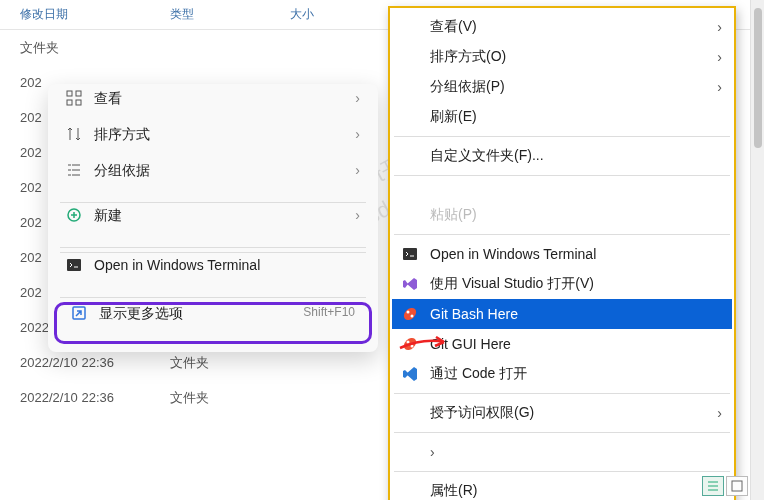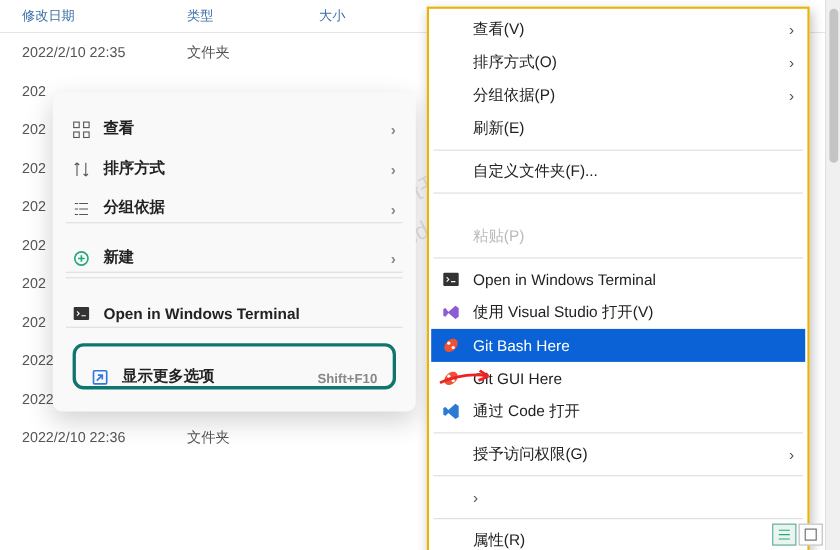--- a/index.html
+++ b/index.html
@@ -13,27 +13,27 @@
 .file-row { display: flex; height: 35px; align-items: center; padding: 0 20px; font-size: 13px; color: #666; }
 .file-row .col-date { color: #555; }
 .file-row .col-type { color: #555; }
 
 
 .menu1 {
   position: absolute; left: 48px; top: 84px; width: 330px;
   background: #f9f9f9; border-radius: 8px; box-shadow: 0 8px 24px rgba(0,0,0,.18);
   padding: 6px 4px; font-size: 14px; color: #222;
 }
-.menu1 .item { display: flex; align-items: flex-end; height: 36px; padding: 0 14px; border-radius: 6px; cursor: default; font-weight: bold; }
+.menu1 .item { display: flex; align-items: flex-start; height: 36px; padding: 0 14px; border-radius: 6px; cursor: default; }
 .menu1 .item .ic { width: 28px; display: flex; align-items: center; justify-content: flex-start; color: #444; }
 .menu1 .item .lbl { flex: 1; }
 .menu1 .item .hint { color: #888; font-size: 12px; }
 .menu1 .item .chev { color: #888; }
 .menu1 .sep { height: 1px; background: #ddd; margin: 4px 8px; }
-.menu1 .highlight { border: 3px solid #0f766e; border-radius: 10px; margin: 14px; }
+.menu1 .highlight { border: 3px solid #6d28d9; border-radius: 10px; margin: 2px; }
 
 
 .menu2 {
   position: absolute; left: 388px; top: 6px; width: 348px;
   background: #fff; border: 2px solid #eab308; box-shadow: 2px 4px 10px rgba(0,0,0,.25);
   padding: 4px 2px; font-size: 14px; color: #222;
 }
 .menu2 .item { display: flex; align-items: center; height: 30px; padding: 0 10px 0 10px; cursor: default; }
 .menu2 .item.selected { background: #0a62d6; color: #fff; }
 .menu2 .item .ic { width: 28px; display: flex; align-items: center; justify-content: flex-start; }
@@ -68,21 +68,20 @@
 </head>
 <body>
 
 <div class="file-header">
   <div class="col-date">修改日期</div>
   <div class="col-type">类型</div>
   <div class="col-size">大小</div>
 </div>
 <div>
   <div class="file-row">
-      <div class="col-date">2022/2/10 22:35</div>
       <div class="col-type">文件夹</div>
     </div>
   <div class="file-row">
       <div class="col-date">202</div>
     </div>
   <div class="file-row">
       <div class="col-date">202</div>
     </div>
   <div class="file-row">
       <div class="col-date">202</div>

